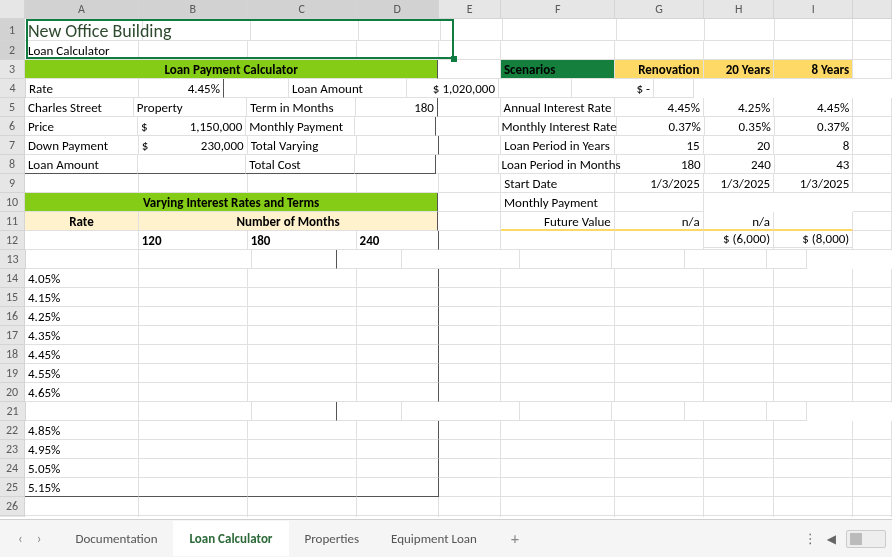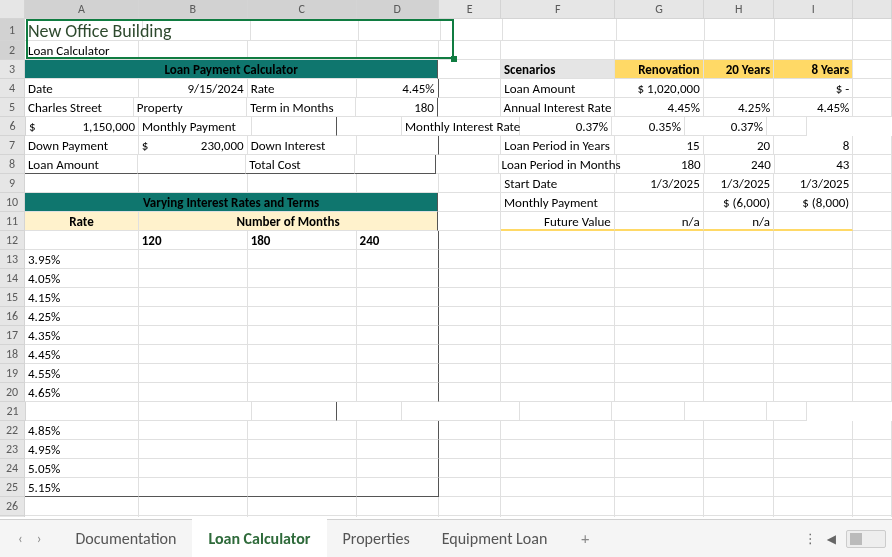--- a/index.html
+++ b/index.html
@@ -77,26 +77,26 @@
   .w-G { width: 92px; }
   .w-H { width: 73px; }
   .w-I { width: 82px; }
   .w-J { width: 40px; }
   .title {
     font-size: 18px;
     color: #2e4a2e;
     line-height: 22px;
   }
   .yellow-hdr {
-    background: #0f766e;
+    background: #84cc16;
     font-weight: bold;
     text-align: center;
   }
   .yellow-hdr-left {
-    background: #e5e5e5;
+    background: #15803d;
     font-weight: bold;
     text-align: left;
   }
   .yellow-hdr-right {
     background: #ffd966;
     font-weight: bold;
     text-align: right;
   }
   .yellow-sub {
     background: #fff2cc;
@@ -134,21 +134,21 @@
     display: flex;
     gap: 14px;
     color: #888;
     font-size: 14px;
     padding: 0 18px 0 10px;
   }
   .tab {
     padding: 8px 16px;
     color: #555;
     cursor: pointer;
-    font-size: 16px;
+    font-size: 13px;
   }
   .tab.active {
     background: #fff;
     color: #2e6a3a;
     font-weight: 600;
     border-bottom: 2px solid #fff;
     border-top: 2px solid #fff;
   }
   .tab-add {
     color: #888;
@@ -168,21 +168,21 @@
     align-items: center;
     background: #eee;
     border: 1px solid #ccc;
     height: 18px;
     width: 40px;
     border-radius: 2px;
   }
   .hscroll .thumb {
     width: 12px; height: 12px; background: #bbb; margin-left: 3px;
   }
-  .neg { white-space: nowrap; }
+  .neg { white-space: nowrap; margin-top: 36px; }
 </style>
 </head>
 <body>
 
 <div class="grid">
 
   <div class="col-headers">
     <div class="corner"></div>
     <div class="ch w-A sel">A</div>
     <div class="ch w-B sel">B</div>
@@ -230,22 +230,20 @@
     <div class="cell w-E"></div>
     <div class="cell w-F yellow-hdr-left">Scenarios</div>
     <div class="cell w-G yellow-hdr-right">Renovation</div>
     <div class="cell w-H yellow-hdr-right">20 Years</div>
     <div class="cell w-I yellow-hdr-right">8 Years</div>
     <div class="cell w-J"></div>
   </div>
 
   <div class="row">
     <div class="rh">4</div>
-    <div class="cell w-A">Date</div>
-    <div class="cell w-B al-r">9/15/2024</div>
     <div class="cell w-C">Rate</div>
     <div class="cell w-D al-r b-right-dark">4.45%</div>
     <div class="cell w-E"></div>
     <div class="cell w-F">Loan Amount</div>
     <div class="cell w-G al-r">$  1,020,000</div>
     <div class="cell w-H al-r"></div>
     <div class="cell w-I al-r">$             -</div>
     <div class="cell w-J"></div>
   </div>
 
@@ -258,36 +256,37 @@
     <div class="cell w-E"></div>
     <div class="cell w-F">Annual Interest Rate</div>
     <div class="cell w-G al-r">4.45%</div>
     <div class="cell w-H al-r">4.25%</div>
     <div class="cell w-I al-r">4.45%</div>
     <div class="cell w-J"></div>
   </div>
 
   <div class="row">
     <div class="rh">6</div>
+    <div class="cell w-A">Price</div>
     <div class="cell w-B al-r"><span style="float:left">$</span><span>1,150,000</span></div>
     <div class="cell w-C">Monthly Payment</div>
     <div class="cell w-D b-right-dark"></div>
     <div class="cell w-E"></div>
     <div class="cell w-F">Monthly Interest Rate</div>
     <div class="cell w-G al-r">0.37%</div>
     <div class="cell w-H al-r">0.35%</div>
     <div class="cell w-I al-r">0.37%</div>
     <div class="cell w-J"></div>
   </div>
 
   <div class="row">
     <div class="rh">7</div>
     <div class="cell w-A">Down Payment</div>
     <div class="cell w-B al-r"><span style="float:left">$</span><span>230,000</span></div>
-    <div class="cell w-C">Down Interest</div>
+    <div class="cell w-C">Total Varying</div>
     <div class="cell w-D b-right-dark"></div>
     <div class="cell w-E"></div>
     <div class="cell w-F">Loan Period in Years</div>
     <div class="cell w-G al-r">15</div>
     <div class="cell w-H al-r">20</div>
     <div class="cell w-I al-r">8</div>
     <div class="cell w-J"></div>
   </div>
 
   <div class="row">
@@ -350,21 +349,20 @@
     <div class="cell w-E"></div>
     <div class="cell w-F"></div>
     <div class="cell w-G"></div>
     <div class="cell w-H"></div>
     <div class="cell w-I"></div>
     <div class="cell w-J"></div>
   </div>
 
   <div class="row">
       <div class="rh">13</div>
-      <div class="cell w-A al-c">3.95%</div>
       <div class="cell w-B"></div>
       <div class="cell w-C"></div>
       <div class="cell w-D b-right-dark"></div>
       <div class="cell w-E"></div>
       <div class="cell w-F"></div>
       <div class="cell w-G"></div>
       <div class="cell w-H"></div>
       <div class="cell w-I"></div>
       <div class="cell w-J"></div>
     </div>

